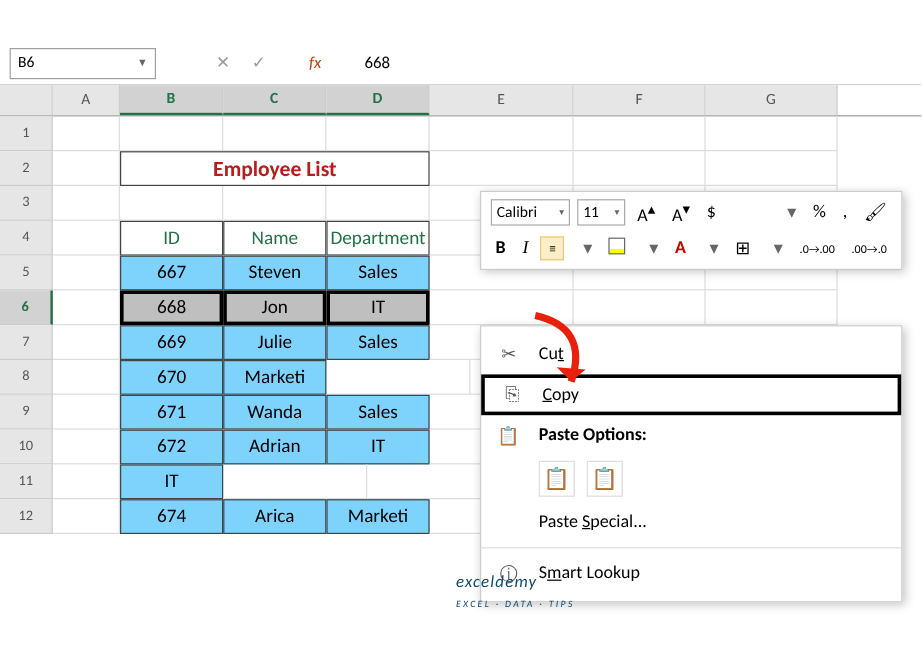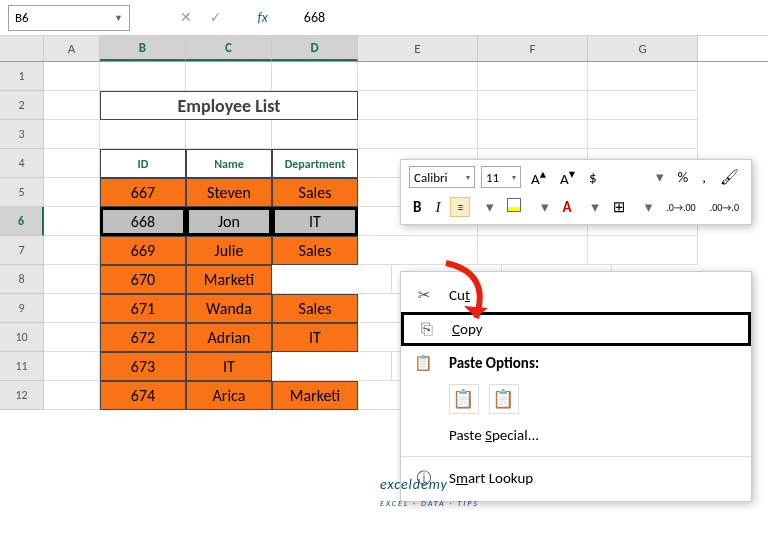--- a/index.html
+++ b/index.html
@@ -1,23 +1,23 @@
 <!DOCTYPE html>
 <html><head>
   <meta charset="utf-8">
   <style>
     * { box-sizing: border-box; margin: 0; padding: 0; }
     body { font-family: Calibri, Arial, sans-serif; font-size: 14px; background: #fff; position: relative; width: 768px; height: 548px; overflow: hidden; }
     
     
-    .namebox-row { display: flex; align-items: center; height: 36px; border-bottom: 1px solid #d4d4d4; }
+    .namebox-row { display: flex; align-items: center; height: 36px; border-bottom: 1px solid #d4d4d4; margin-top: 35px; }
     .namebox { width: 122px; height: 26px; border: 1px solid #a0a0a0; margin-left: 8px; display: flex; align-items: center; padding: 0 6px; font-size: 13px; background: #fff; }
     .namebox-dd { margin-left: auto; color: #666; font-size: 9px; }
     .fx-btn-group { display: flex; gap: 18px; margin-left: 50px; align-items: center; color: #999; }
-    .fx-label { font-style: italic; color: #0f766e; margin-left: 18px; }
+    .fx-label { font-style: italic; color: #c2410c; margin-left: 18px; }
     .fx-val { margin-left: 36px; font-size: 14px; }
     
     
     .col-headers { display: flex; height: 26px; border-bottom: 1px solid #999; }
     .row-hdr-spacer { width: 44px; border-right: 1px solid #ccc; background: #e6e6e6; display: flex; align-items: center; justify-content: center; }
     .col-hdr { flex: 0 0 86px; border-right: 1px solid #ccc; background: #e6e6e6; display: flex; align-items: center; justify-content: center; color: #555; font-size: 13px; }
     .col-hdr.colA { flex: 0 0 56px; }
     .col-hdr.sel { background: #d2d2d2; color: #217346; font-weight: 600; border-bottom: 2px solid #217346; }
     .col-hdr.colE { flex: 0 0 120px; }
     .col-hdr.colF, .col-hdr.colG { flex: 0 0 110px; }
@@ -26,23 +26,23 @@
     .grid { display: flex; flex-direction: column; }
     .grid-row { display: flex; height: 29px; }
     .row-hdr { width: 44px; border: 1px solid #ccc; border-top: none; border-left: none; background: #e6e6e6; display: flex; align-items: center; justify-content: center; color: #555; font-size: 12px; }
     .row-hdr.sel { background: #d2d2d2; color: #217346; font-weight: 600; border-right: 2px solid #217346; }
     .cell { flex: 0 0 86px; border-right: 1px solid #ddd; border-bottom: 1px solid #ddd; display: flex; align-items: center; justify-content: center; font-size: 15px; }
     .cell.colA { flex: 0 0 56px; }
     .cell.colE { flex: 0 0 120px; }
     .cell.colF, .cell.colG { flex: 0 0 110px; }
     
     
-    .tbl-title { background: #fff; color: #404040; font-weight: bold; font-size: 18px; border: 1.5px solid #444 !important; }
-    .tbl-hdr { background: #fff; color: #217346; font-weight: bold; font-size: 12px; border: 1.5px solid #444 !important; }
-    .tbl-cell { background: #f97316; border: 1.5px solid #444 !important; font-size: 16px; }
+    .tbl-title { background: #fff; color: #b91c1c; font-weight: bold; font-size: 18px; border: 1.5px solid #444 !important; }
+    .tbl-hdr { background: #fff; color: #217346; font-weight: normal; font-size: 16px; border: 1.5px solid #444 !important; }
+    .tbl-cell { background: #7dd3fc; border: 1.5px solid #444 !important; font-size: 16px; }
     .tbl-sel { background: #bfbfbf; border: 3px solid #000 !important; }
     
     
     .mini-toolbar { position: absolute; top: 159px; left: 400px; width: 352px; height: 66px; background: #fff; border: 1px solid #ccc; box-shadow: 2px 2px 8px rgba(0,0,0,0.25); padding: 4px 8px; display: flex; flex-direction: column; gap: 4px; }
     .mt-row { display: flex; align-items: center; gap: 6px; height: 26px; }
     .mt-font { width: 66px; height: 22px; border: 1px solid #aaa; font-size: 13px; padding: 0 4px; display: flex; align-items: center; }
     .mt-size { width: 40px; height: 22px; border: 1px solid #aaa; font-size: 13px; padding: 0 4px; display: flex; align-items: center; }
     .mt-dd { font-size: 8px; color: #666; margin-left: auto; }
     .mt-btn { font-size: 15px; padding: 0 4px; cursor: pointer; }
     .mt-b { font-weight: bold; }
@@ -185,21 +185,20 @@
     <div class="cell tbl-cell">672</div>
     <div class="cell tbl-cell">Adrian</div>
     <div class="cell tbl-cell">IT</div>
     <div class="cell colE"></div>
       <div class="cell colF"></div>
       <div class="cell colG"></div>
   </div>
   <div class="grid-row">
     <div class="row-hdr">11</div>
     <div class="cell colA"></div>
-    <div class="cell tbl-cell">673</div>
     <div class="cell tbl-cell">IT</div>
     <div class="cell colE"></div>
       <div class="cell colF"></div>
       <div class="cell colG"></div>
   </div>
   <div class="grid-row">
     <div class="row-hdr">12</div>
     <div class="cell colA"></div>
     <div class="cell tbl-cell">674</div>
     <div class="cell tbl-cell">Arica</div>

